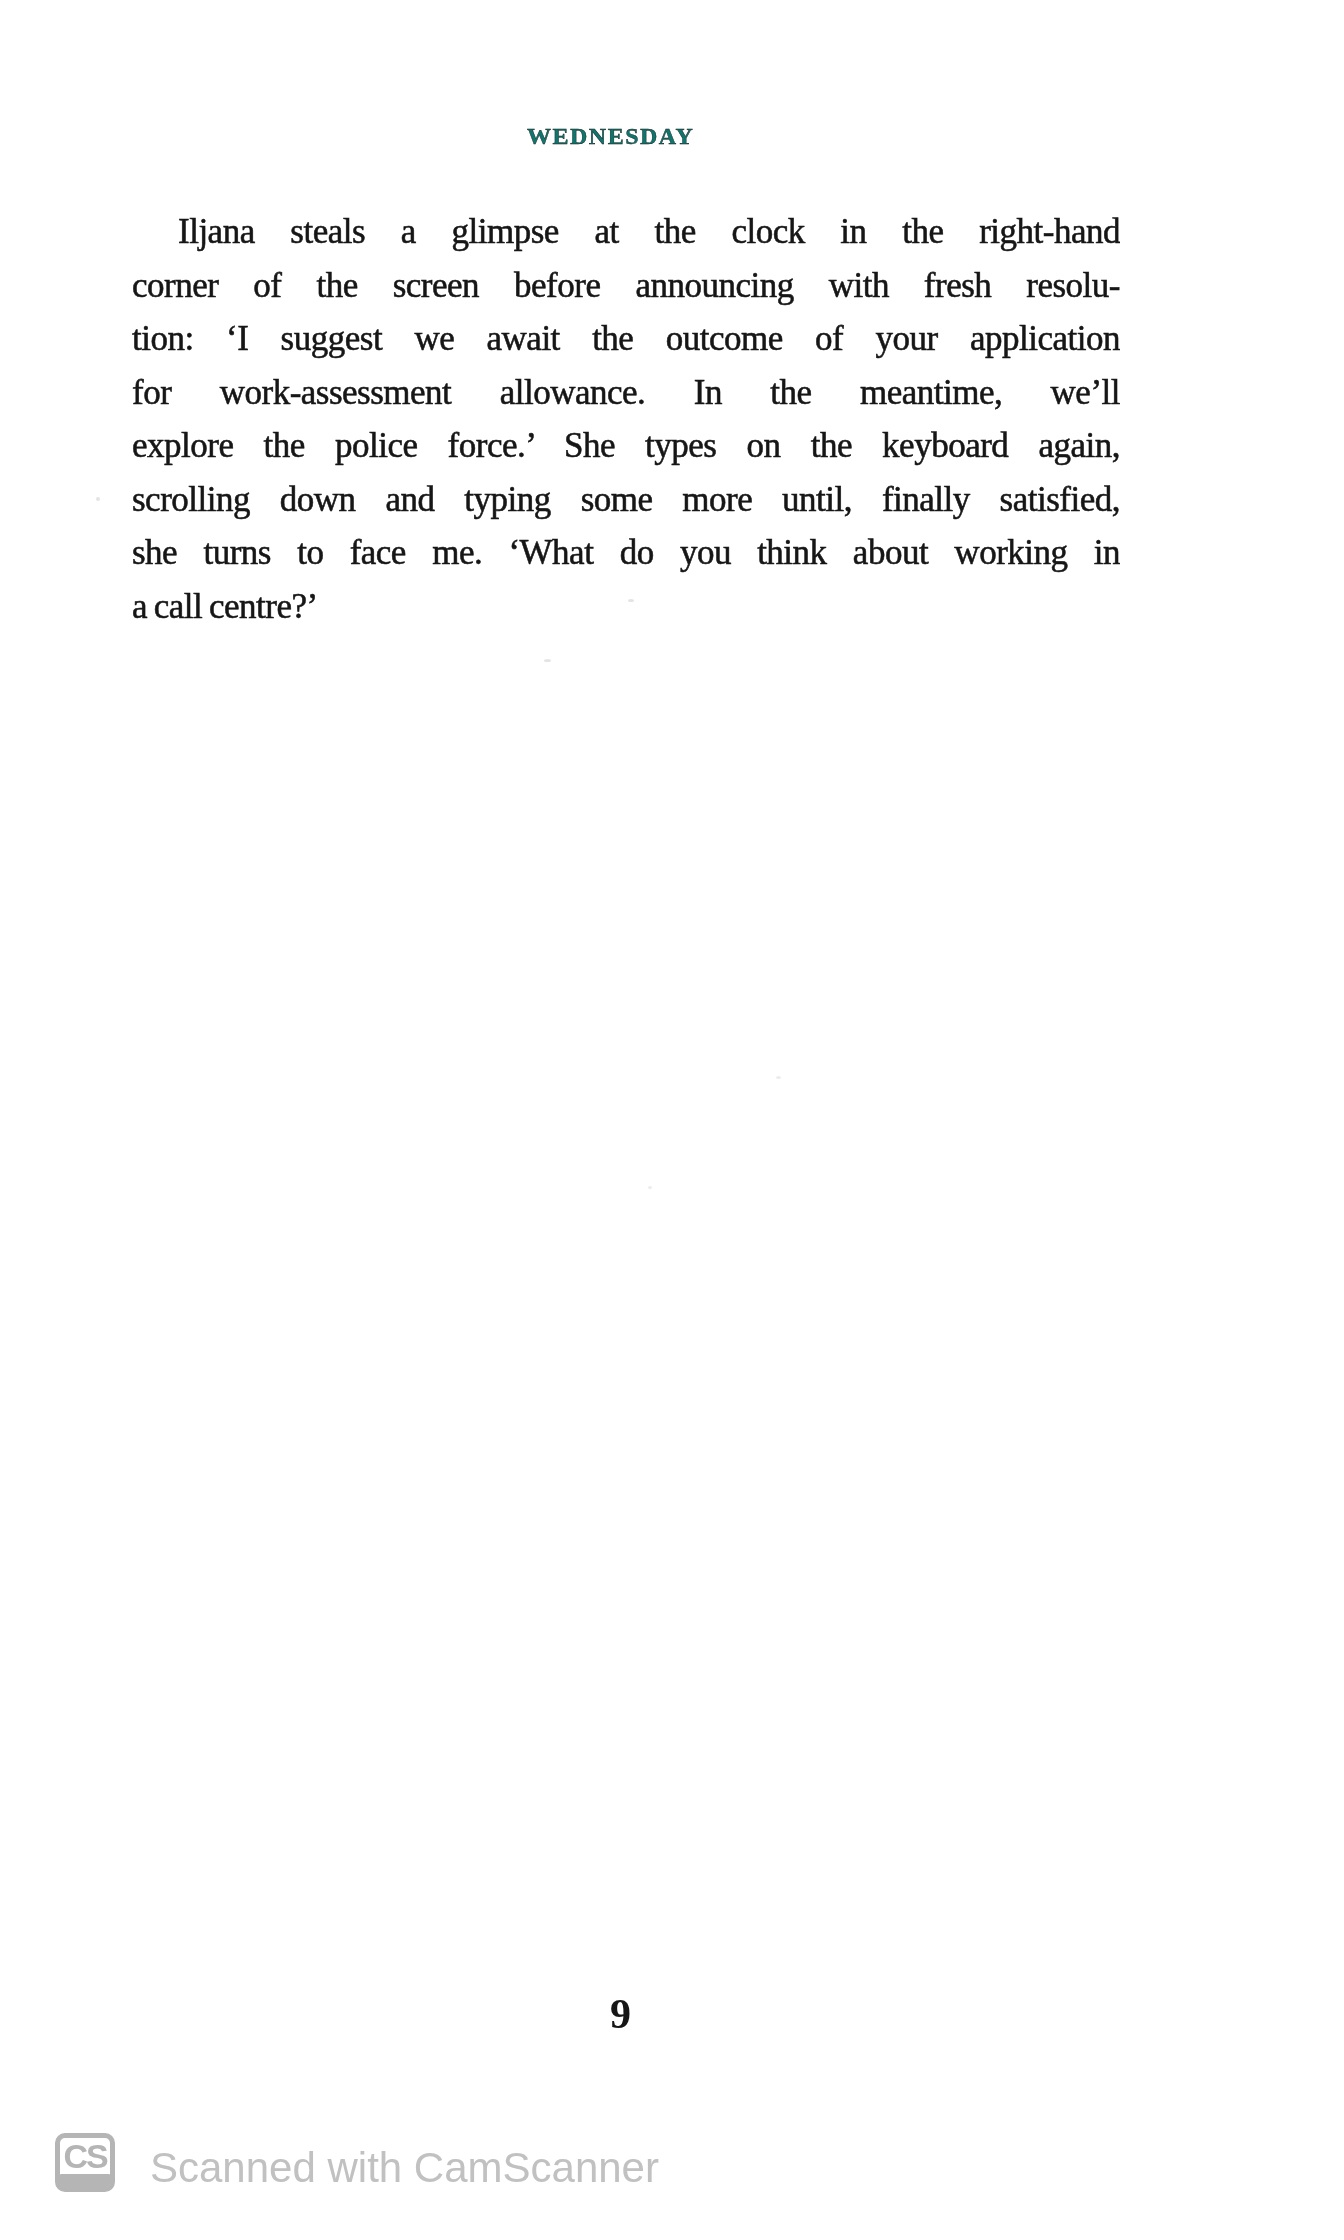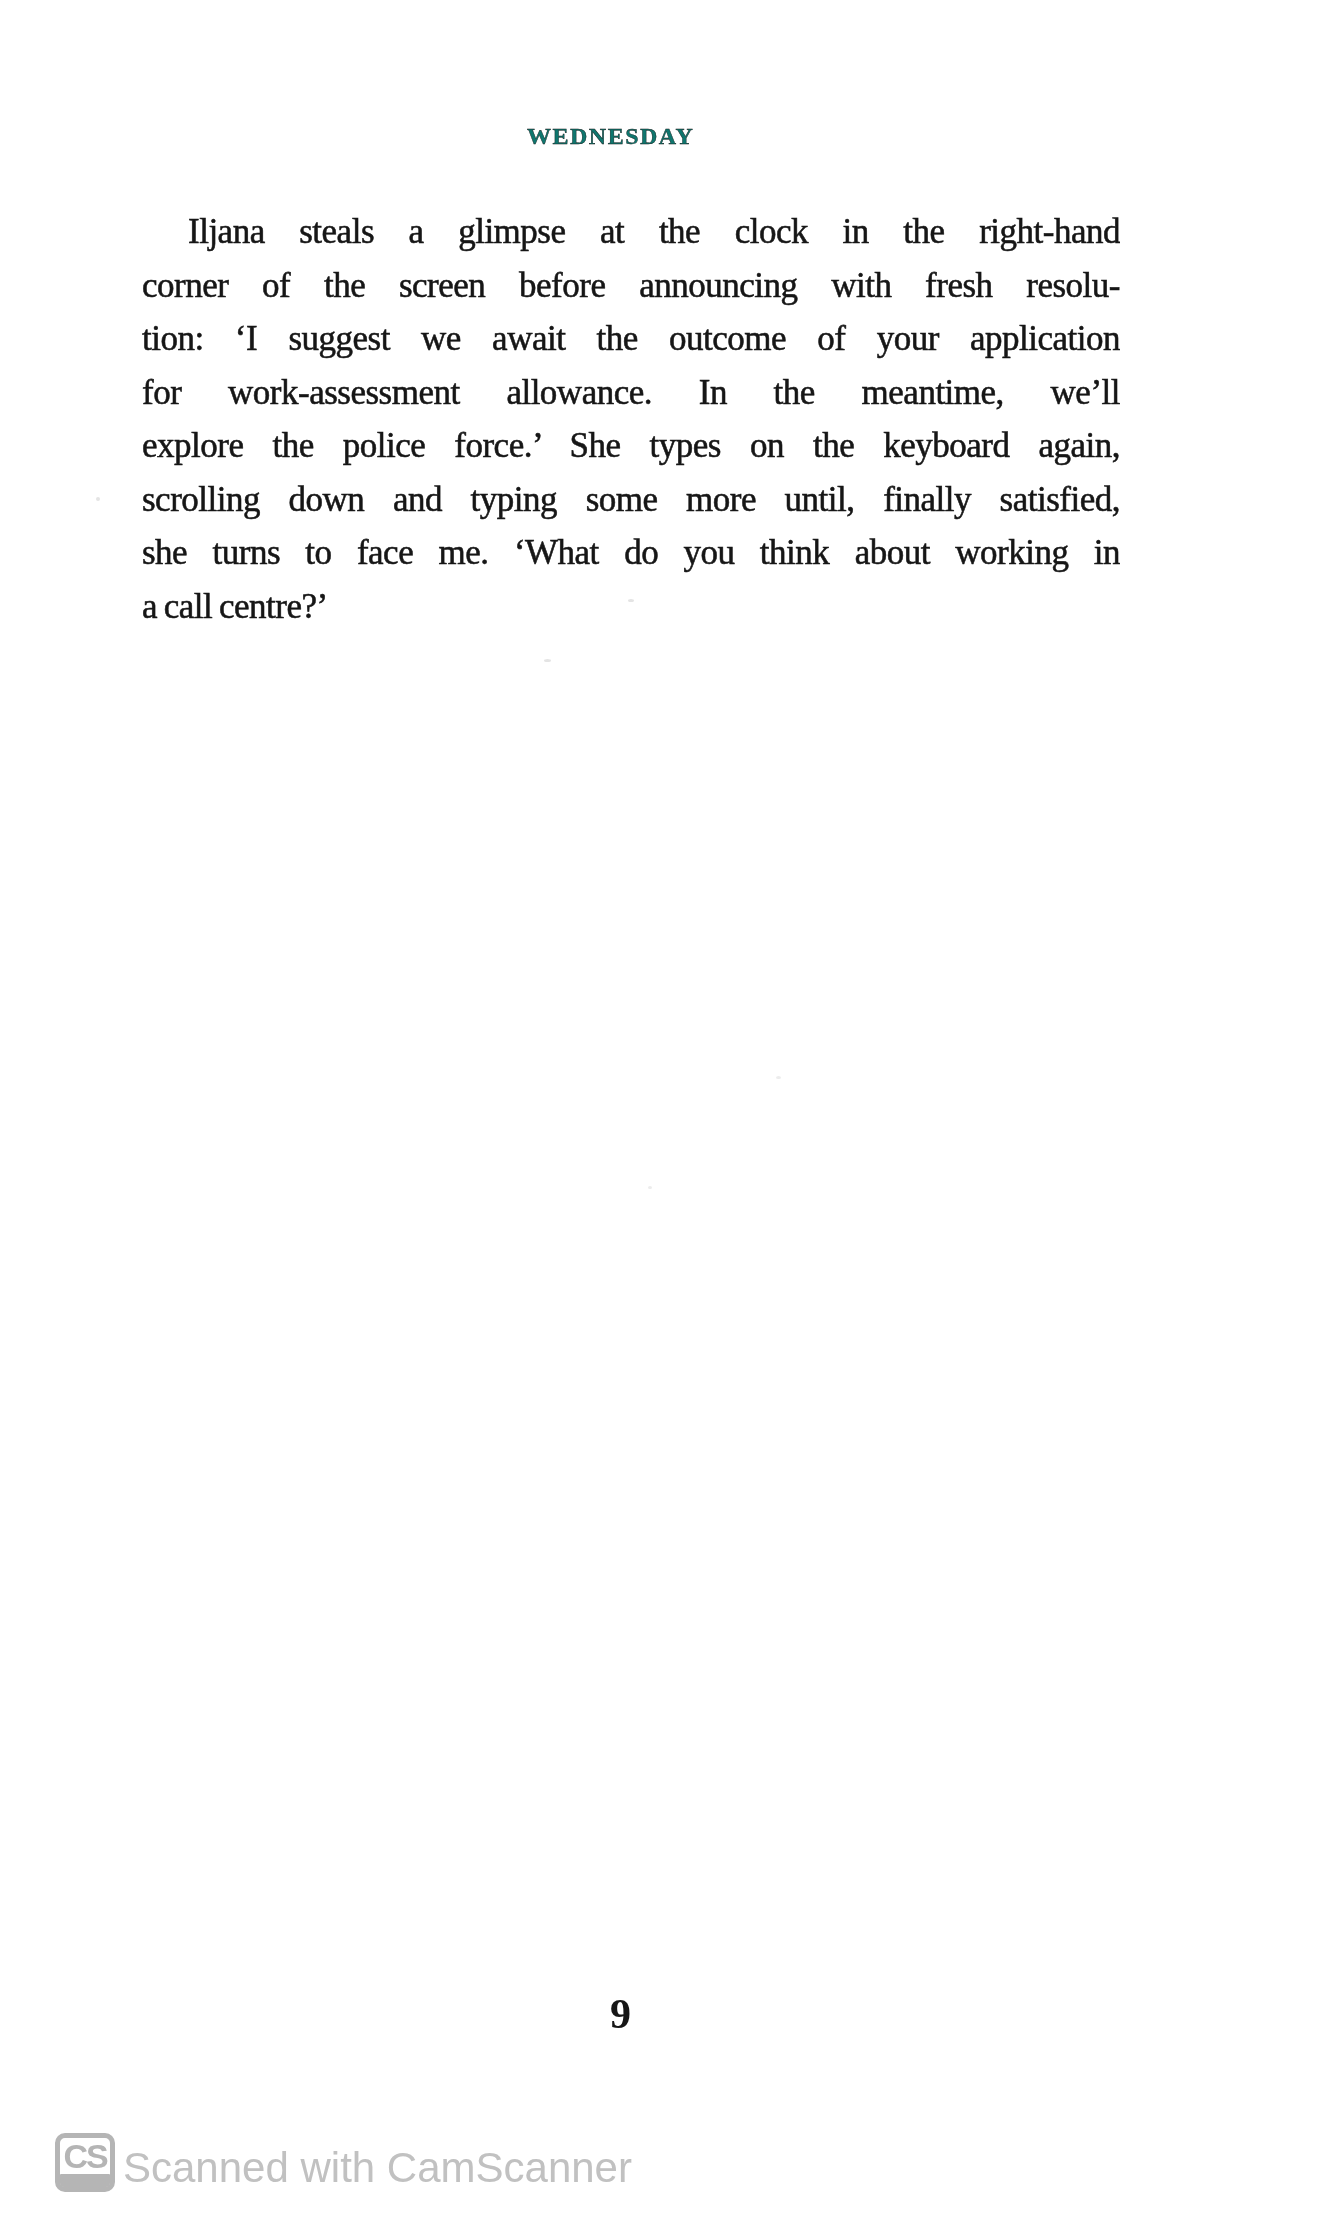--- a/index.html
+++ b/index.html
@@ -40,21 +40,20 @@
     letter-spacing: -0.5px;
     word-spacing: -1.5px;
     color: #161616;
     -webkit-text-stroke: 0.55px #161616;
   }
   .text-line {
     text-align: justify;
     text-align-last: justify;
     height: 53.5px;
     overflow: hidden;
-    margin-left: 10px;
   }
   .text-line.first {
     text-indent: 46px;
   }
   .text-line.last {
     text-align-last: left;
   }
   
   .page-number {
     position: absolute;
@@ -98,21 +97,21 @@
   .cs-logo-band {
     position: absolute;
     left: 0;
     right: 0;
     bottom: 0;
     height: 13px;
     background: #b5b5b5;
     border-radius: 1px 1px 4px 4px;
   }
   .watermark-label {
-    margin-left: 8px;
+    margin-left: 35px;
     font-family: "Liberation Sans", sans-serif;
     font-size: 42px;
     color: #c1c1c1;
     letter-spacing: 0px;
     white-space: nowrap;
   }
   
   .speck {
     position: absolute;
     background: #d9d9d9;

